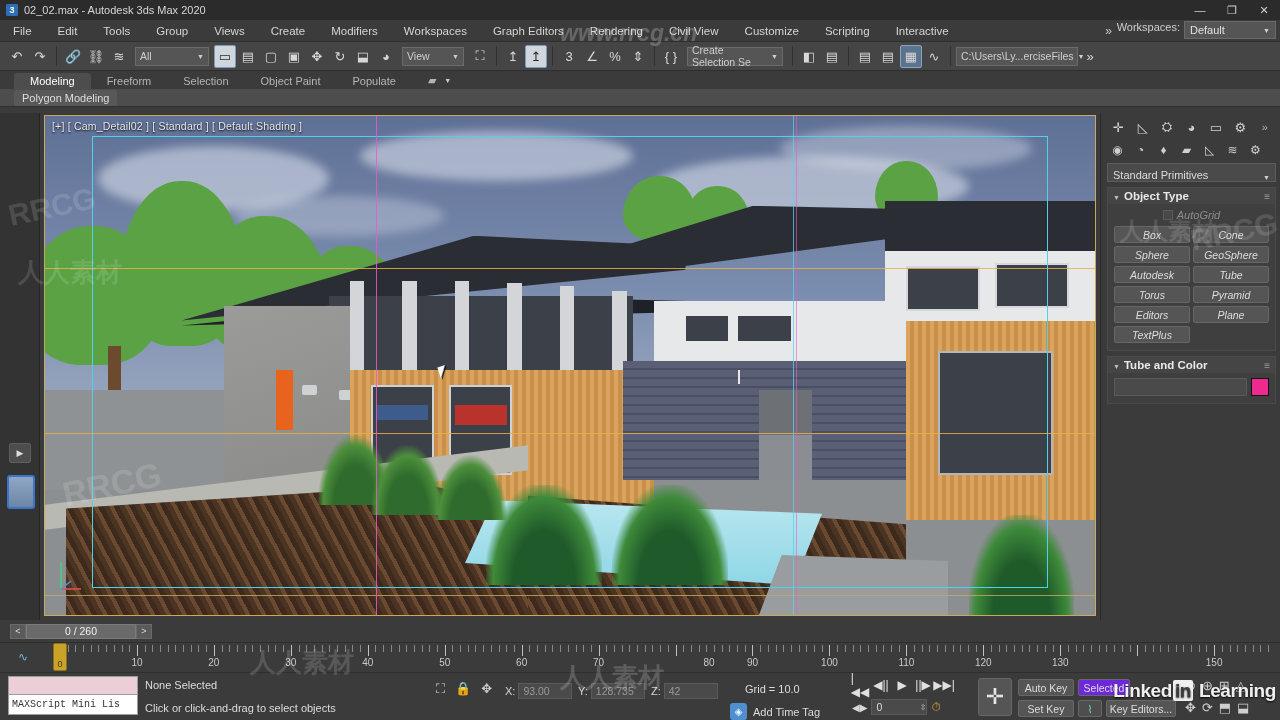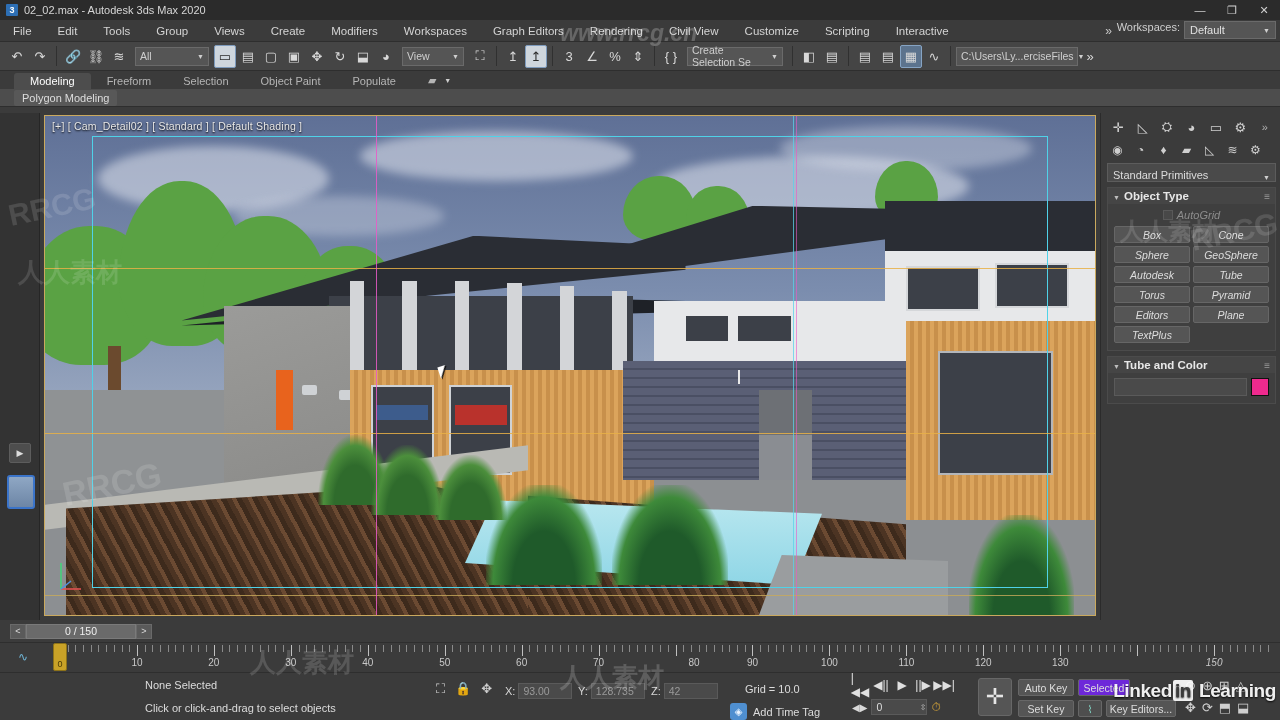--- a/index.html
+++ b/index.html
@@ -447,21 +447,21 @@
           <div class="nc-input"></div>
           <div class="nc-swatch"></div>
         </div>
       </div>
     </div>
   </div>
 </div>
 
 <div class="timeline">
   <div class="tl-nav">&lt;</div>
-  <div class="tl-field">0 / 150</div>
+  <div class="tl-field">0 / 260</div>
   <div class="tl-nav">&gt;</div>
 </div>
 
 <div class="ruler">
   <div class="tl-curveico">∿</div>
   <div id="ruler-ticks">
       <div class="tick" style="left: 60px; height: 11px; background: rgb(192, 192, 192);"></div>
       <div class="tick" style="left: 67.6943px; height: 7px; background: rgb(138, 138, 138);"></div>
       <div class="tick" style="left: 75.3885px; height: 7px; background: rgb(138, 138, 138);"></div>
       <div class="tick" style="left: 83.0828px; height: 7px; background: rgb(138, 138, 138);"></div>
@@ -619,34 +619,38 @@
       <div class="tick" style="left: 1252.61px; height: 7px; background: rgb(138, 138, 138);"></div>
       <div class="tick" style="left: 1260.31px; height: 7px; background: rgb(138, 138, 138);"></div>
       <div class="tick" style="left: 1268px; height: 7px; background: rgb(138, 138, 138);"></div>
       <div class="ticklab" style="left: 136.943px;">10</div>
       <div class="ticklab" style="left: 213.885px;">20</div>
       <div class="ticklab" style="left: 290.828px;">30</div>
       <div class="ticklab" style="left: 367.771px;">40</div>
       <div class="ticklab" style="left: 444.713px;">50</div>
       <div class="ticklab" style="left: 521.656px;">60</div>
       <div class="ticklab" style="left: 598.599px;">70</div>
-      <div class="ticklab" style="left: 694px;">80</div>
+      <div class="ticklab" style="left: 709px;">80</div>
       <div class="ticklab" style="left: 752.484px;">90</div>
       <div class="ticklab" style="left: 829.427px;">100</div>
       <div class="ticklab" style="left: 906.369px;">110</div>
       <div class="ticklab" style="left: 983.312px;">120</div>
       <div class="ticklab" style="left: 1060.25px;">130</div>
-      <div class="ticklab" style="left: 1214.14px; font-style: italic;">150</div>
+      <div class="ticklab" style="left: 1214.14px;">150</div>
     </div>
   <div class="slider" id="time-slider" style="left: 53px;">
     <span>0</span>
   </div>
 </div>
 
 <div class="statusbar">
+  <div class="mx-listener">
+    <div class="mx-pink"></div>
+    <div class="mx-white">MAXScript Mini Lis</div>
+  </div>
   <div class="st-sel">None Selected</div>
   <div class="st-hint">Click or click-and-drag to select objects</div>
 
   <div style="position:absolute;left:436px;top:8px;display:flex;gap:10px;color:#cfcfcf;font-size:13px;">
     <span>⛶</span>
     <span>🔒</span>
     <span>✥</span>
   </div>
 
   <div class="coord" style="left:505px;">

